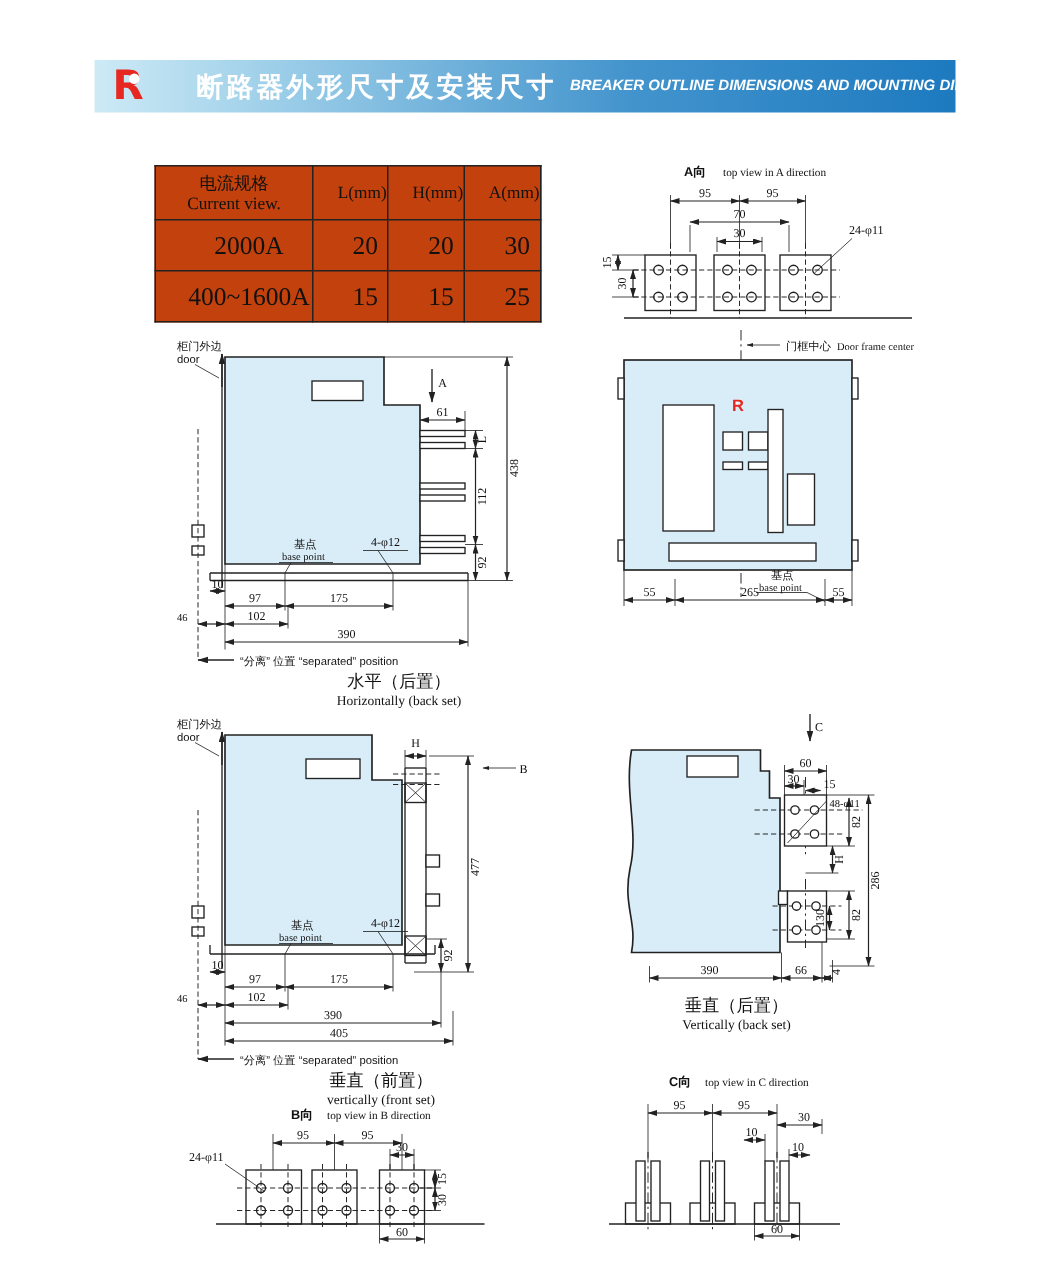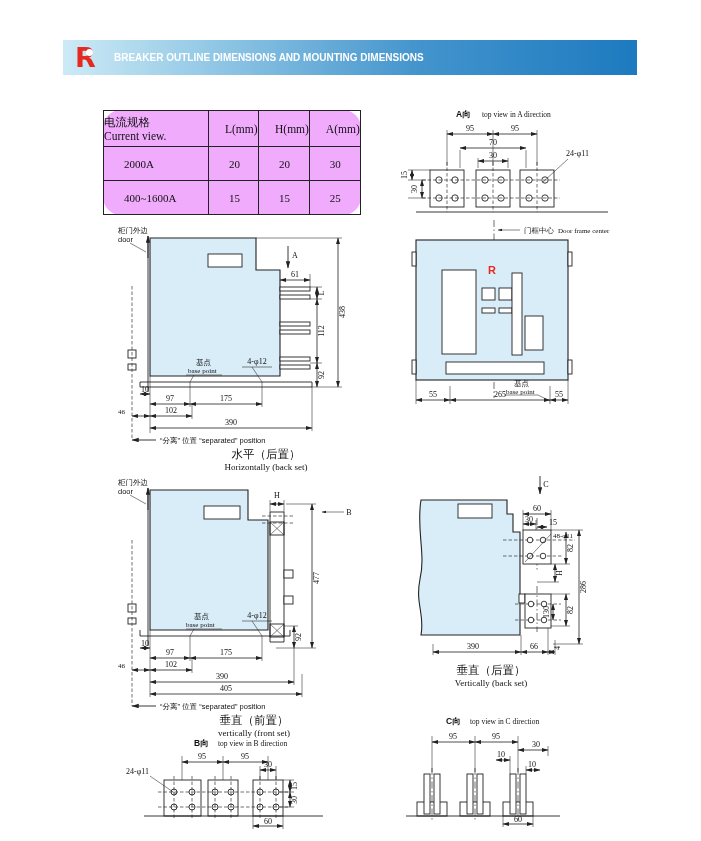--- a/index.html
+++ b/index.html
@@ -12,28 +12,28 @@
             background:linear-gradient(90deg,#cdeaf6 0%,#9fd0e9 20%,#4394cd 62%,#1d7abf 100%);
             display:flex; align-items:center; }
   .logo-box { position:relative; width:30px; height:30px; margin-left:12px; flex:0 0 auto; }
   .logo-r { font-family:"DejaVu Sans", sans-serif; font-weight:bold; font-size:27px;
             line-height:30px; color:#e62820; }
   .logo-dot { position:absolute; left:11px; top:6px; width:7px; height:7px;
               background:#fff; border-radius:50%; }
   .title-zh { margin-left:26px; font-family:"Liberation Sans", sans-serif; font-weight:bold;
               font-size:18px; color:#fff; letter-spacing:2px; white-space:nowrap; }
   .title-en { margin-left:9px; font-family:"Liberation Sans", sans-serif; font-weight:bold;
-              font-size:10px; color:#fff; white-space:nowrap; }
+              font-style:italic; font-size:10px; color:#fff; white-space:nowrap; }
 
   
   .spec-table { position:absolute; left:103px; top:110px; border-collapse:collapse;
-                background:#f0abfc; text-align:left; color:#111;border-radius:18px; }
+                background:#c2410c; text-align:center; color:#111; }
   .spec-table th, .spec-table td { border:1.2px solid #222; }
   .spec-table th { font-weight:normal; font-size:11.5px; height:36px; }
-  .spec-table td { font-size:11px; height:34px;padding-left:20px; }
+  .spec-table td { font-size:17px; height:34px;padding-left:20px; }
   .c0 { width:105px; } .cn { width:50px;padding-left:16px; }
 
   
   svg { position:absolute; overflow:visible; }
   svg text { font-family:"Liberation Serif", serif; font-size:8px; fill:#111; }
   .zh  { font-family:"Liberation Sans", sans-serif; font-size:7.5px; }
   .dim { text-anchor:middle; }
   .sm  { font-size:7px; }
   .ln   { stroke:#222; stroke-width:0.9; fill:none; }
   .thin { stroke:#222; stroke-width:0.55; fill:none; }
@@ -65,20 +65,21 @@
   </defs>
 </svg>
 
 <div class="page">
 
   <div class="header">
     <div class="logo-box">
       <span class="logo-r">R</span>
       <span class="logo-dot"></span>
     </div>
+    <div class="title-zh">断路器外形尺寸及安装尺寸</div>
     <div class="title-en">BREAKER OUTLINE DIMENSIONS AND MOUNTING DIMENSIONS</div>
   </div>
 
   <table class="spec-table">
     <tbody>
         <tr>
       <th class="c0">
         <div>电流规格</div>
         <div>Current view.</div>
       </th>

